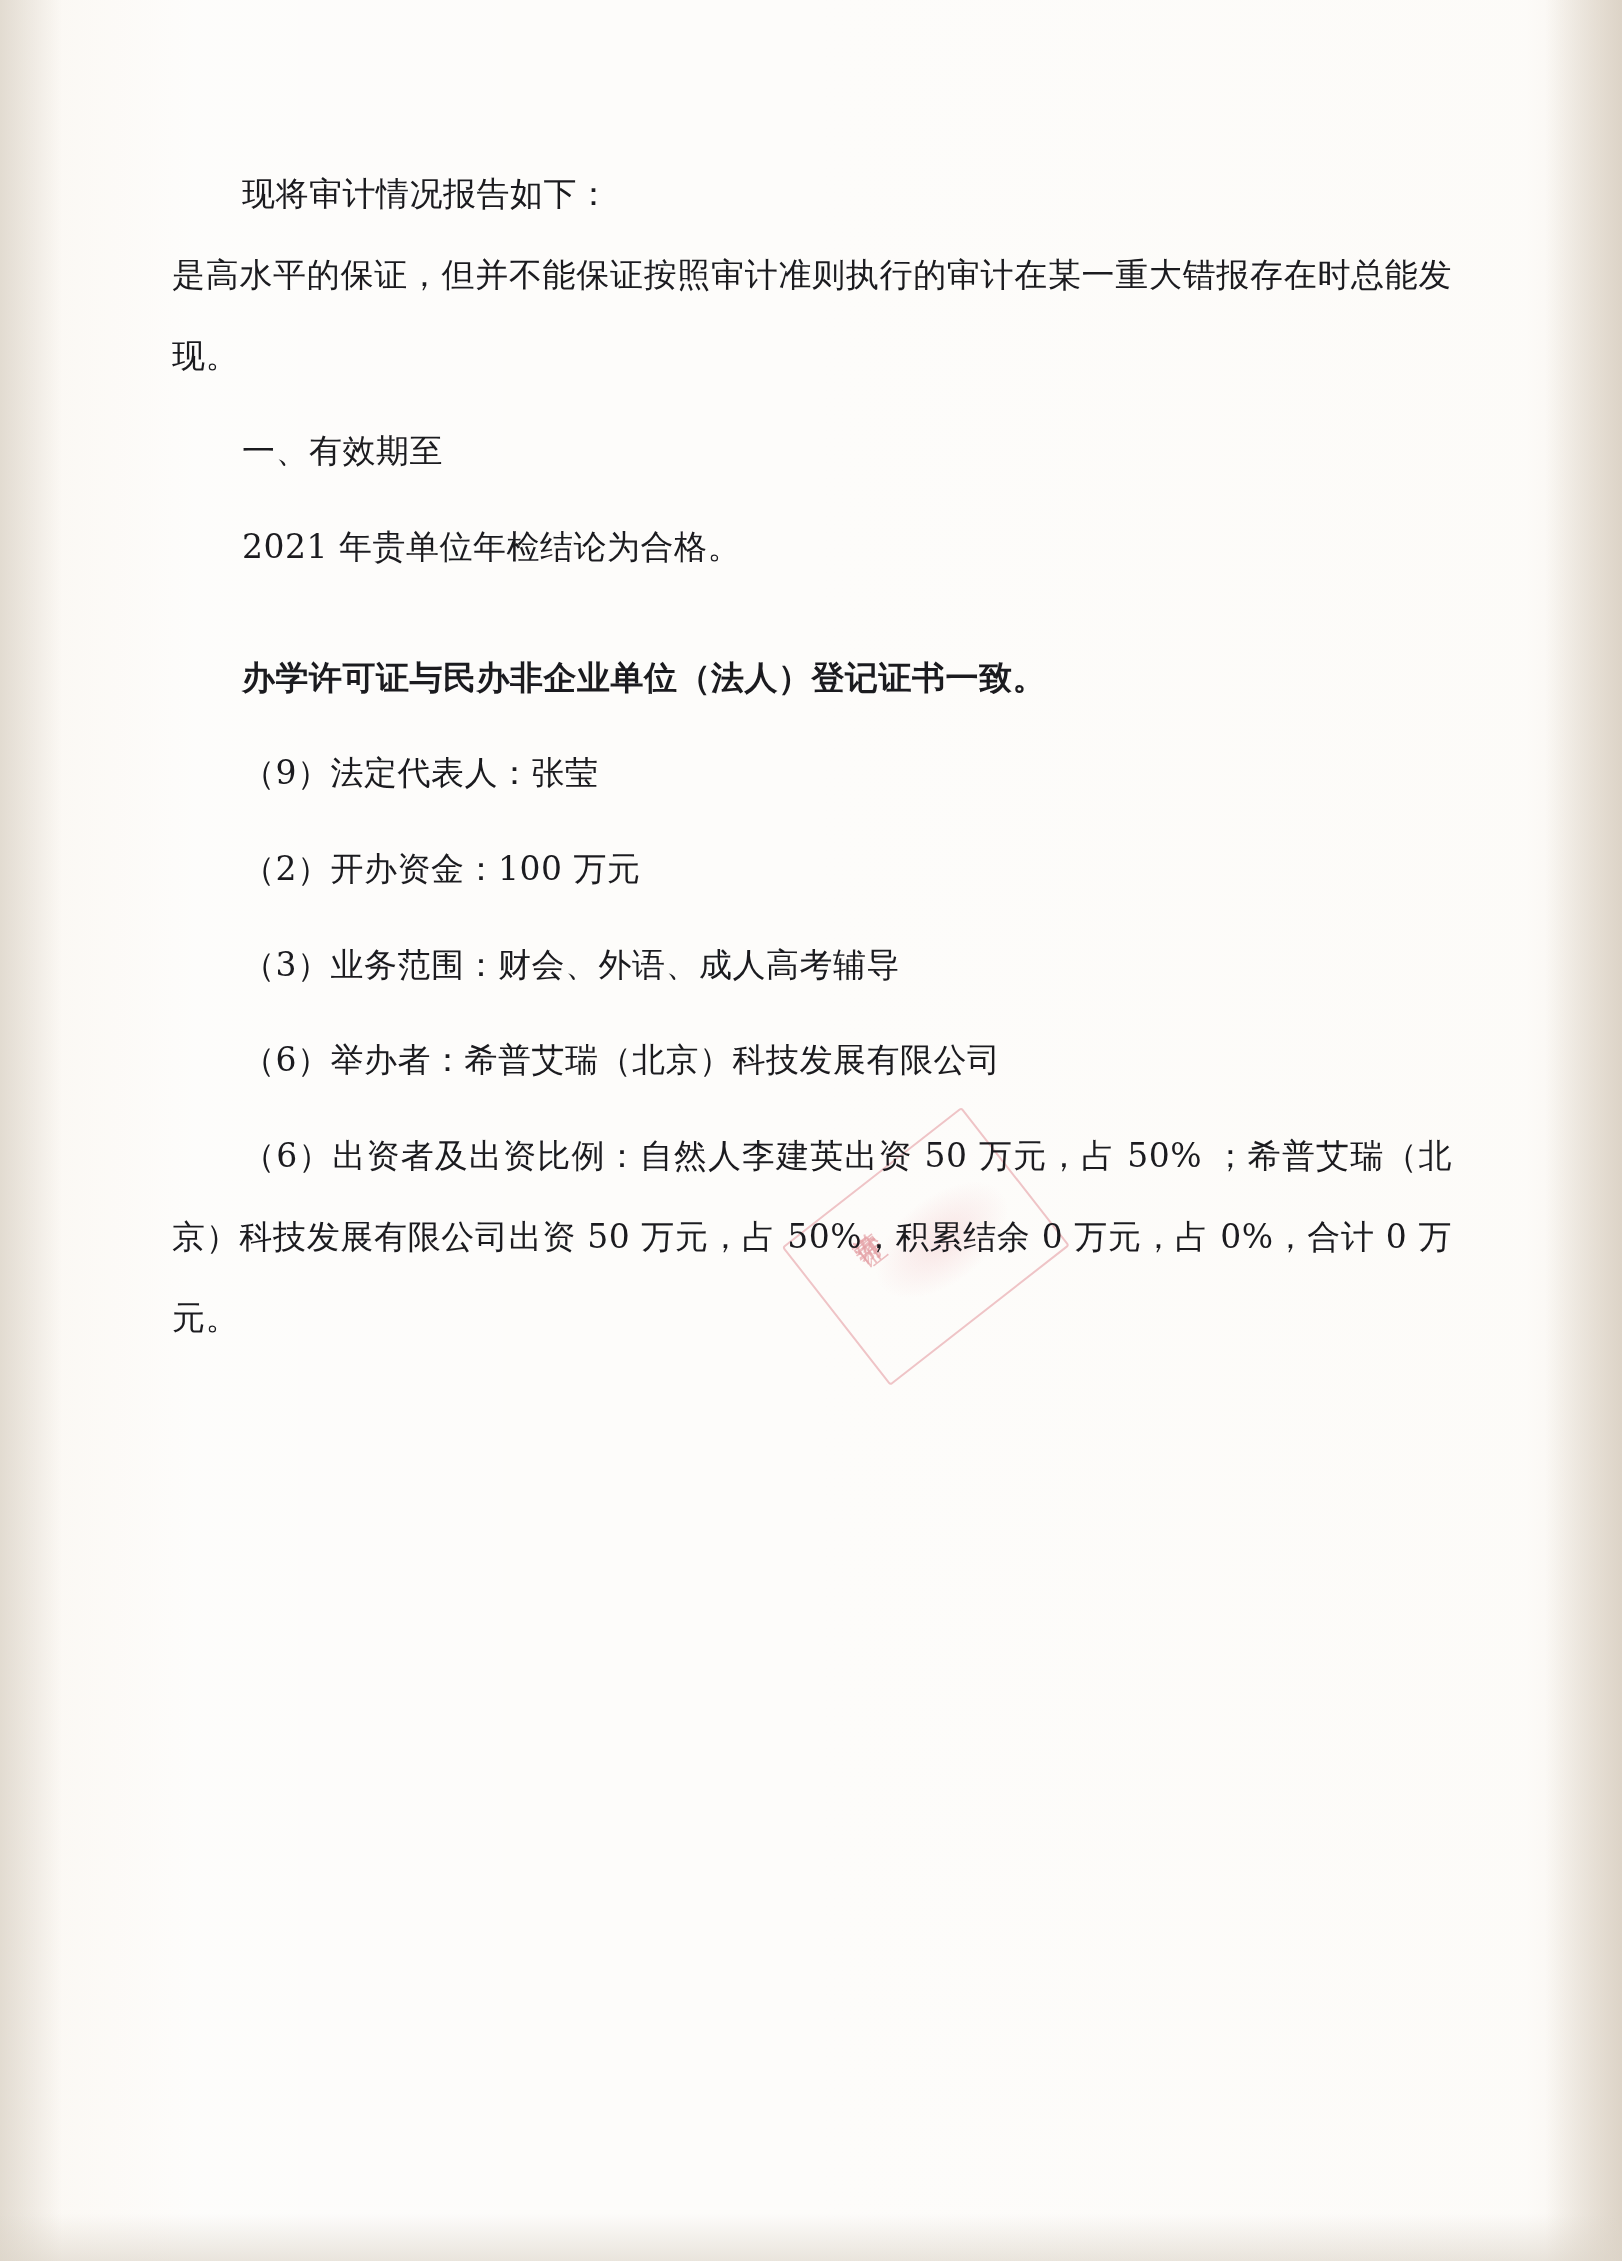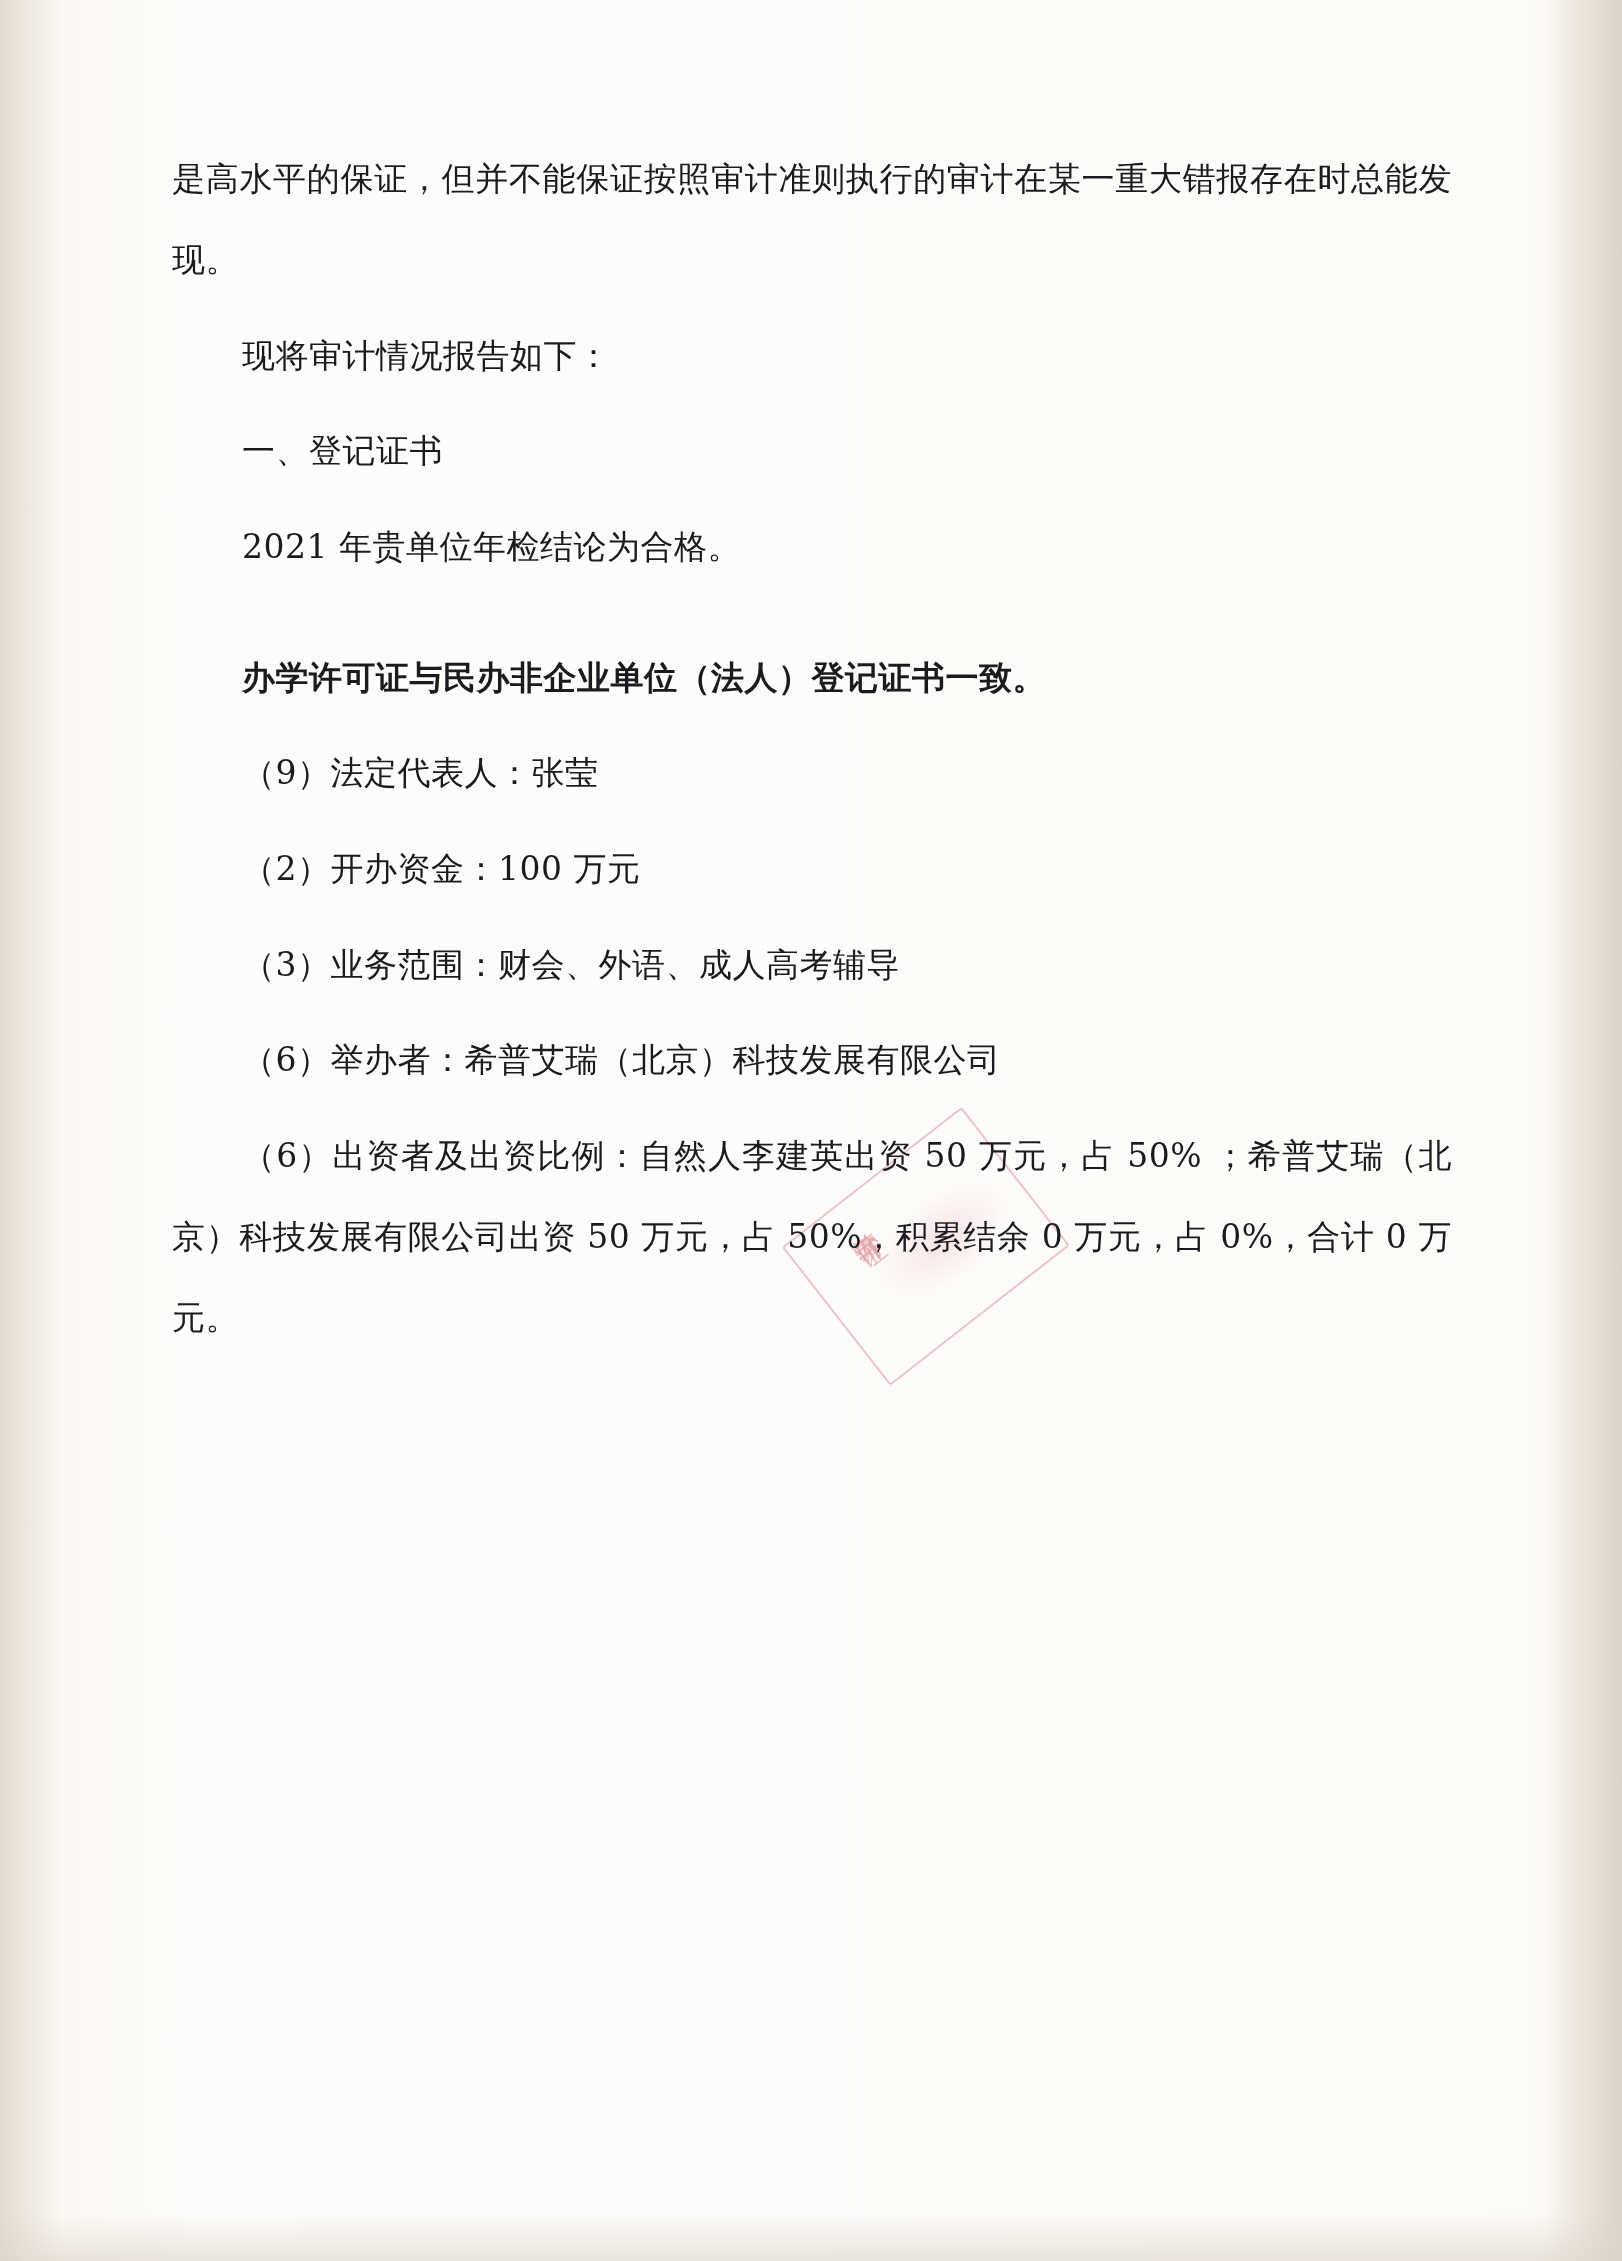--- a/index.html
+++ b/index.html
@@ -126,25 +126,25 @@
   <div class="edge-shadow-bottom"></div>
 
   <div class="seal-smudge"></div>
   <div class="seal">
     <div class="seal-box"></div>
     <div class="seal-text">办学许可证</div>
   </div>
 
   <div class="content">
 
+    <p class="para indent gap-before">现将审计情况报告如下：</p>
+
     <p class="para">是高水平的保证，但并不能保证按照审计准则执行的审计在某一重大错报存在时总能发现。</p>
 
-    <p class="para indent gap-before">现将审计情况报告如下：</p>
-
-    <p class="para indent gap-before">一、登记证书</p>
+    <p class="para indent gap-before">一、有效期至</p>
 
 
     <p class="para indent gap-before">2021 年贵单位年检结论为合格。</p>
 
 
     <p class="para indent big-gap">办学许可证与民办非企业单位（法人）登记证书一致。</p>
 
     <p class="para indent gap-before">（9）法定代表人：张莹</p>
 
     <p class="para indent gap-before">（2）开办资金：100 万元</p>

